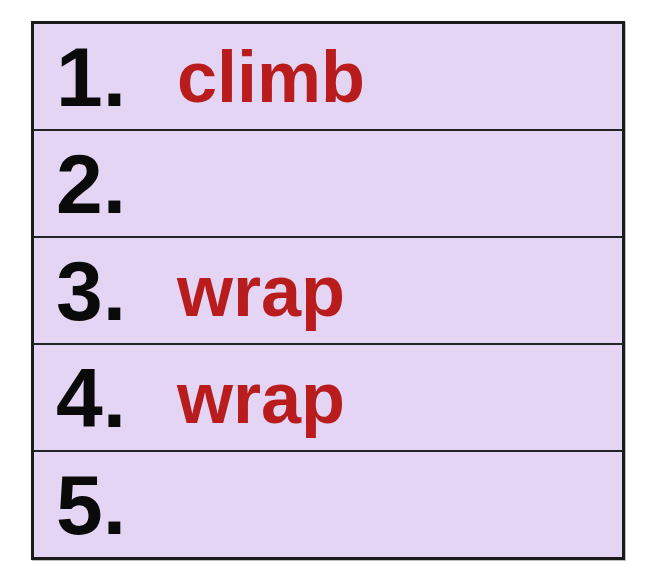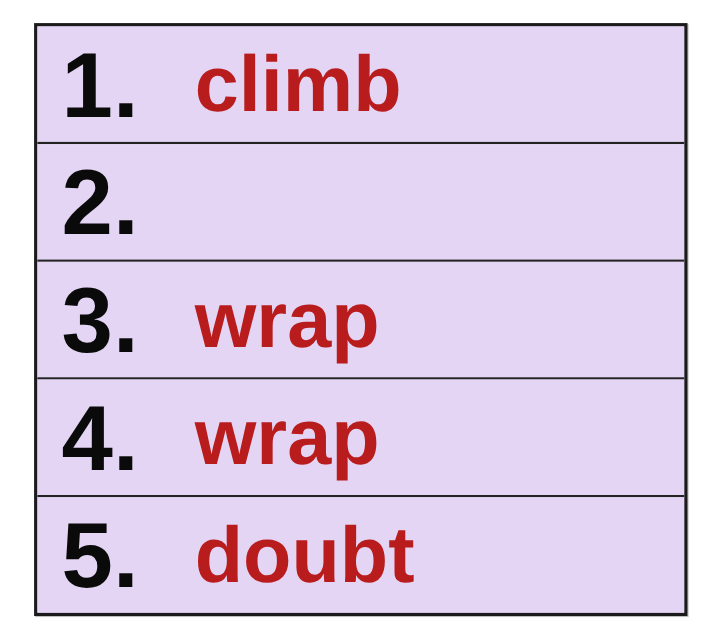--- a/index.html
+++ b/index.html
@@ -74,17 +74,16 @@
       <span class="item-word">wrap</span>
     </div>
 
     <div class="word-row">
       <span class="item-number">4.</span>
       <span class="item-word">wrap</span>
     </div>
 
     <div class="word-row">
       <span class="item-number">5.</span>
-      <span class="item-word">doubt</span>
     </div>
 
   </div>
 </div>
 
 </body></html>

